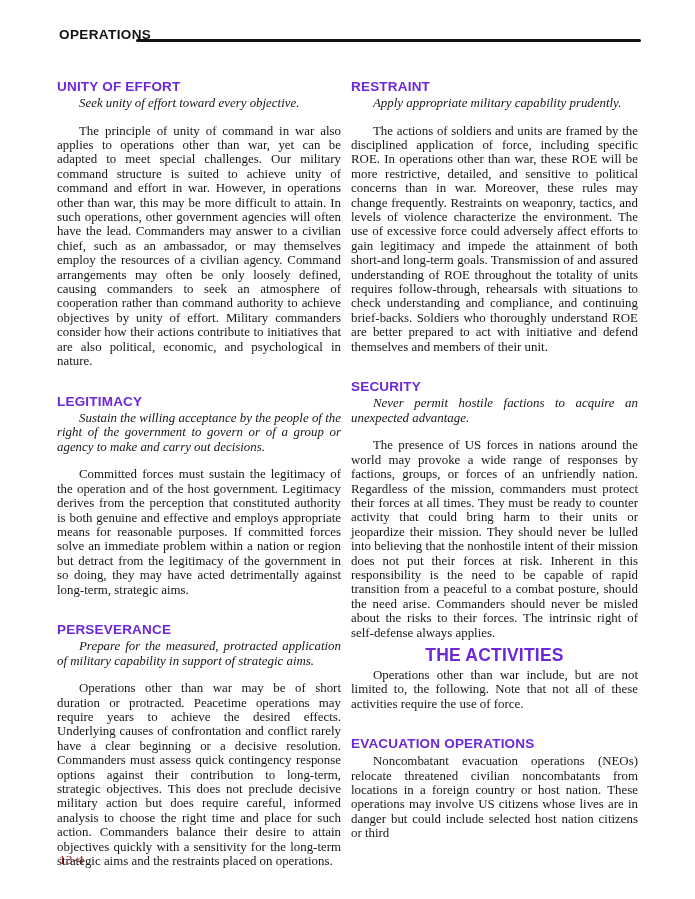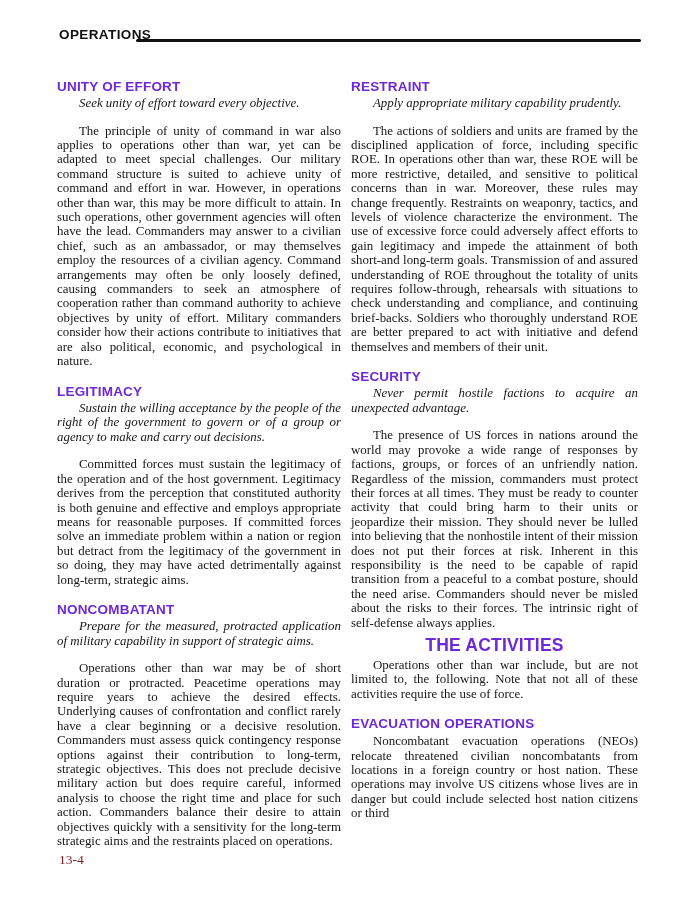--- a/index.html
+++ b/index.html
@@ -42,21 +42,21 @@
     left: 57px;
     top: 79px;
     width: 581px;
     display: flex;
     gap: 10px;
   }
   .col { flex: 0 0 auto; }
   .col-left  { width: 284px; }
   .col-right { width: 287px; }
 
-  .sec { margin-top: 15px; }
+  .sec { margin-top: 25px; }
   .col .sec:first-child { margin-top: 0; }
 
   .sec-heading {
     font-family: "Liberation Sans", sans-serif;
     font-weight: bold;
     font-size: 13.5px;
     line-height: 16px;
     letter-spacing: 0.2px;
     color: #6d28d9;
   }
@@ -108,21 +108,21 @@
           <div class="sec-heading">UNITY OF EFFORT</div>
           <p class="tagline">Seek unity of effort toward every objective.</p>
           <p class="para">The principle of unity of command in war also applies to operations other than war, yet can be adapted to meet special challenges.  Our military command structure is suited to achieve unity of command and effort in war.  However, in operations other than war, this may be more difficult to attain.  In such operations, other government agencies will often have the lead.  Commanders may answer to a civilian chief, such as an ambassador, or may themselves employ the resources of a civilian agency. Command arrangements may often be only loosely defined, causing commanders to seek an atmosphere of cooperation rather than command authority to achieve objectives by unity of effort.  Military commanders consider how their actions contribute to initiatives that are also political, economic, and psychological in nature.</p>
         </div>
         <div class="sec">
           <div class="sec-heading">LEGITIMACY</div>
           <p class="tagline">Sustain the willing acceptance by the people of the right of the government to govern or of a group or agency to make and carry out decisions.</p>
           <p class="para">Committed forces must sustain the legitimacy of the operation and of the host government.  Legitimacy derives from the perception that constituted authority is both genuine and effective and employs appropriate means for reasonable purposes.  If committed forces solve an immediate problem within a nation or region but detract from the legitimacy of the government in so doing, they may have acted detrimentally against long-term, strategic aims.</p>
         </div>
         <div class="sec">
-          <div class="sec-heading">NONCOMBATANT</div>
+          <div class="sec-heading">PERSEVERANCE</div>
           <p class="tagline">Prepare for the measured, protracted application of military capability in support of strategic aims.</p>
           <p class="para">Operations other than war may be of short duration or protracted. Peacetime operations may require years to achieve the desired effects. Underlying causes of confrontation and conflict rarely have a clear beginning or a decisive resolution.  Commanders must assess quick contingency response options against their contribution to long-term, strategic objectives.  This does not preclude decisive military action but does require careful, informed analysis to choose the right time and place for such action.  Commanders balance their desire to attain objectives quickly with a sensitivity for the long-term strategic aims and the restraints placed on operations.</p>
         </div>
       </div>
     <div class="col col-right" id="col-right">
         <div class="sec">
           <div class="sec-heading">RESTRAINT</div>
           <p class="tagline">Apply appropriate military capability prudently.</p>
           <p class="para">The actions of soldiers and units are framed by the disciplined application of force, including specific ROE.  In operations other than war, these ROE will be more restrictive, detailed, and sensitive to political concerns than in war.  Moreover, these rules may change frequently.  Restraints on weaponry, tactics, and levels of violence characterize the environment. The use of excessive force could adversely affect efforts to gain legitimacy and impede the attainment of both short-and long-term goals.  Transmission of and assured understanding of ROE throughout the totality of units requires follow-through, rehearsals with situations to check understanding and compliance, and continuing brief-backs.  Soldiers who thoroughly understand ROE are better prepared to act with initiative and defend themselves and members of their unit.</p>
         </div>

